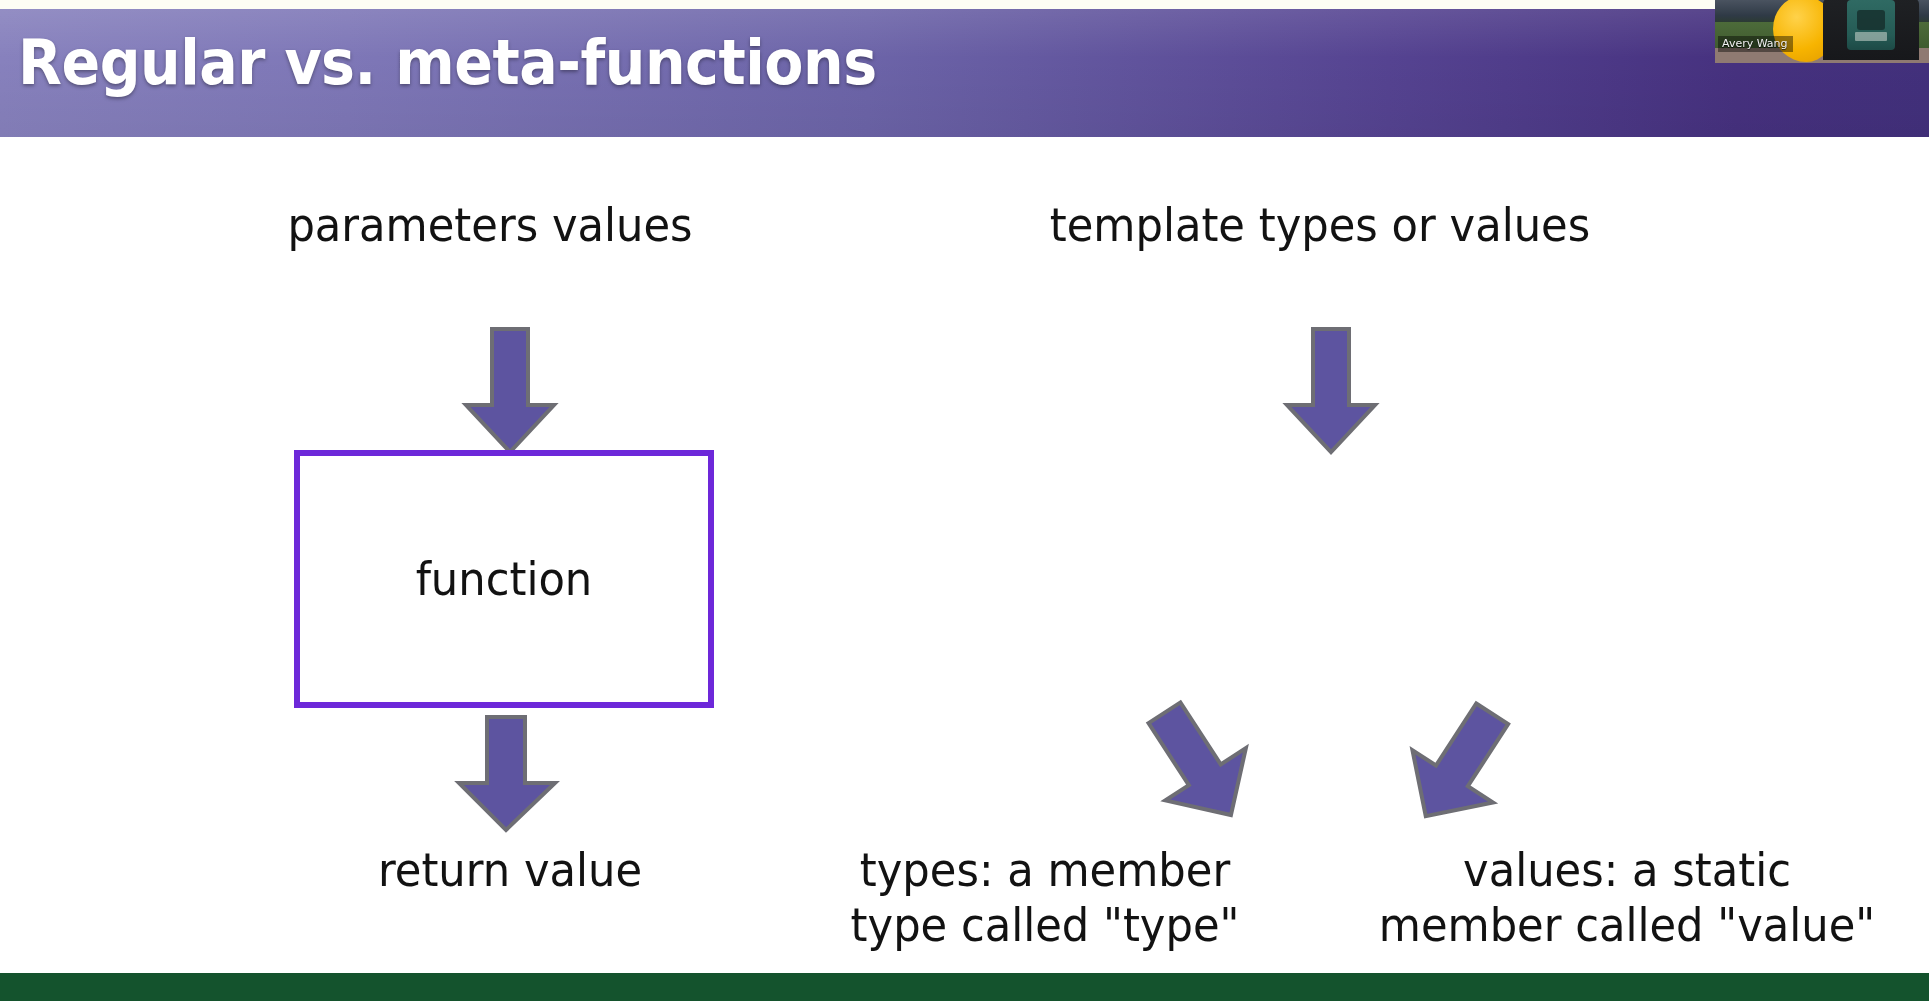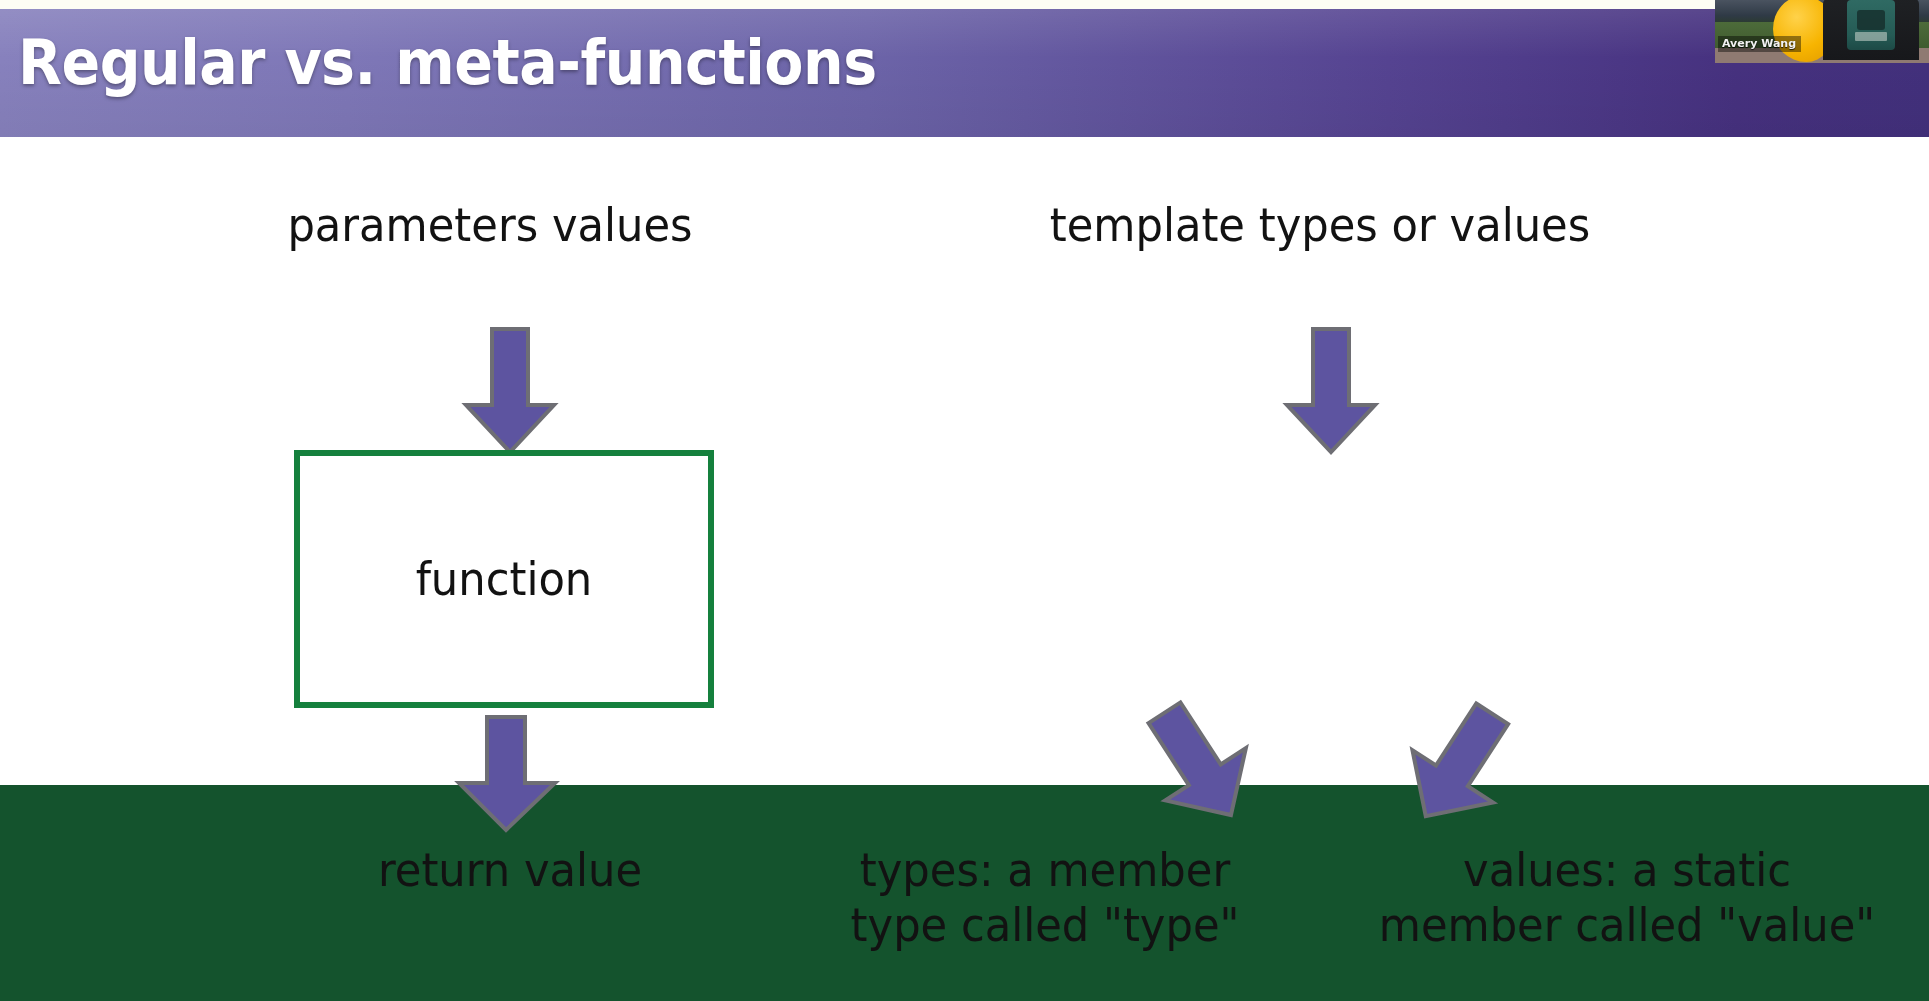--- a/index.html
+++ b/index.html
@@ -148,53 +148,53 @@
   }
   .webcam .name-tag {
     position: absolute;
     left: 3px;
     top: 36px;
     padding: 1px 5px 2px 4px;
     background: rgba(0,0,0,0.42);
     color: #f2f2f2;
     font-family: "DejaVu Sans", sans-serif;
     font-size: 11px;
-    font-weight: bold;
+    font-weight: normal;
     line-height: 13px;
     white-space: nowrap;
     text-shadow: 0 1px 1px rgba(0,0,0,0.8);
   }
 
   
   .canvas {
     position: absolute;
     left: 0;
     top: 137px;
     width: 1929px;
-    height: 648px;
+    height: 836px;
     background: #ffffff;
   }
 
   
   .dlabel {
     position: absolute;
     font-family: "DejaVu Sans", sans-serif;
     font-size: 46px;
     line-height: 56px;
     color: #121212;
     text-align: center;
     white-space: pre;
     transform: scaleX(0.94);
   }
 
   
   .pbox {
     position: absolute;
     box-sizing: border-box;
-    border: 6px solid #15803d;
+    border: 6px solid #6d28d9;
     background: #ffffff;
     display: flex;
     align-items: center;
     justify-content: center;
   }
   .pbox-label {
     font-family: "DejaVu Sans", sans-serif;
     font-size: 46px;
     color: #121212;
     transform: scaleX(0.94);

